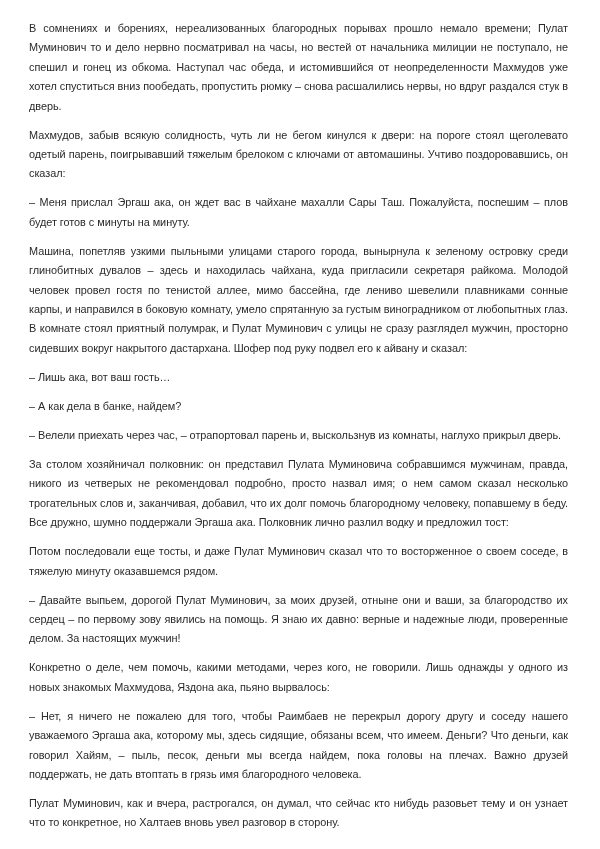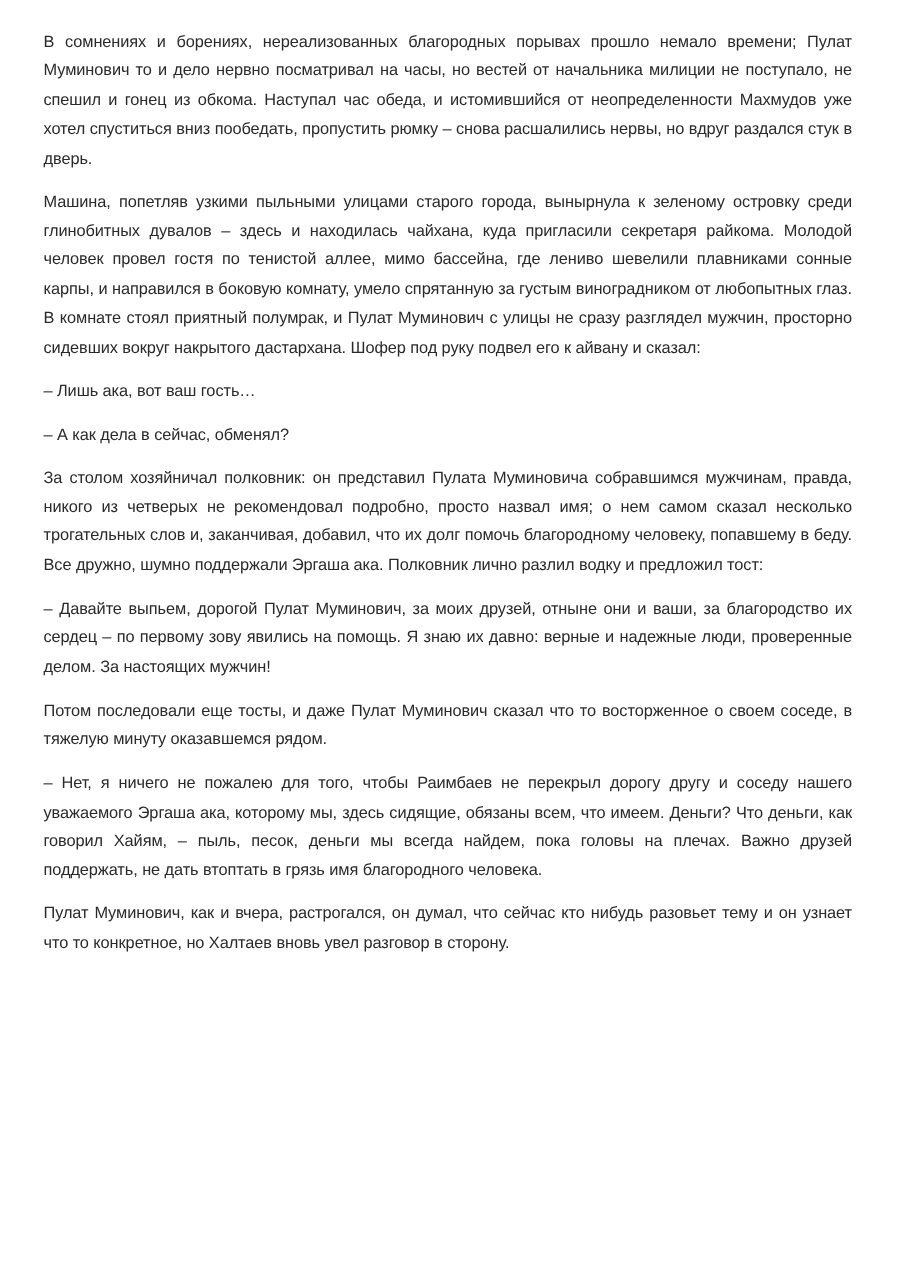--- a/index.html
+++ b/index.html
@@ -27,22 +27,26 @@
     .page p {
       margin: 0 0 9.6px 0;
       text-align: justify;
     }
   </style>
 </head>
 <body>
 
 <div class="page">
   <p>В сомнениях и борениях, нереализованных благородных порывах прошло немало времени; Пулат Муминович то и дело нервно посматривал на часы, но вестей от начальника милиции не поступало, не спешил и гонец из обкома. Наступал час обеда, и истомившийся от неопределенности Махмудов уже хотел спуститься вниз пообедать, пропустить рюмку – снова расшалились нервы, но вдруг раздался стук в дверь.</p>
+  <p>Махмудов, забыв всякую солидность, чуть ли не бегом кинулся к двери: на пороге стоял щеголевато одетый парень, поигрывавший тяжелым брелоком с ключами от автомашины. Учтиво поздоровавшись, он сказал:</p>
+  <p>– Меня прислал Эргаш ака, он ждет вас в чайхане махалли Сары Таш. Пожалуйста, поспешим – плов будет готов с минуты на минуту.</p>
   <p>Машина, попетляв узкими пыльными улицами старого города, вынырнула к зеленому островку среди глинобитных дувалов – здесь и находилась чайхана, куда пригласили секретаря райкома. Молодой человек провел гостя по тенистой аллее, мимо бассейна, где лениво шевелили плавниками сонные карпы, и направился в боковую комнату, умело спрятанную за густым виноградником от любопытных глаз. В комнате стоял приятный полумрак, и Пулат Муминович с улицы не сразу разглядел мужчин, просторно сидевших вокруг накрытого дастархана. Шофер под руку подвел его к айвану и сказал:</p>
   <p>– Лишь ака, вот ваш гость…</p>
-  <p>– А как дела в сейчас, обменял?</p>
+  <p>– А как дела в банке, найдем?</p>
+  <p>– Велели приехать через час, – отрапортовал парень и, выскользнув из комнаты, наглухо прикрыл дверь.</p>
   <p>За столом хозяйничал полковник: он представил Пулата Муминовича собравшимся мужчинам, правда, никого из четверых не рекомендовал подробно, просто назвал имя; о нем самом сказал несколько трогательных слов и, заканчивая, добавил, что их долг помочь благородному человеку, попавшему в беду. Все дружно, шумно поддержали Эргаша ака. Полковник лично разлил водку и предложил тост:</p>
+  <p>Потом последовали еще тосты, и даже Пулат Муминович сказал что то восторженное о своем соседе, в тяжелую минуту оказавшемся рядом.</p>
   <p>– Давайте выпьем, дорогой Пулат Муминович, за моих друзей, отныне они и ваши, за благородство их сердец – по первому зову явились на помощь. Я знаю их давно: верные и надежные люди, проверенные делом. За настоящих мужчин!</p>
-  <p>Потом последовали еще тосты, и даже Пулат Муминович сказал что то восторженное о своем соседе, в тяжелую минуту оказавшемся рядом.</p>
+  <p>Конкретно о деле, чем помочь, какими методами, через кого, не говорили. Лишь однажды у одного из новых знакомых Махмудова, Яздона ака, пьяно вырвалось:</p>
   <p>– Нет, я ничего не пожалею для того, чтобы Раимбаев не перекрыл дорогу другу и соседу нашего уважаемого Эргаша ака, которому мы, здесь сидящие, обязаны всем, что имеем. Деньги? Что деньги, как говорил Хайям, – пыль, песок, деньги мы всегда найдем, пока головы на плечах. Важно друзей поддержать, не дать втоптать в грязь имя благородного человека.</p>
   <p>Пулат Муминович, как и вчера, растрогался, он думал, что сейчас кто нибудь разовьет тему и он узнает что то конкретное, но Халтаев вновь увел разговор в сторону.</p>
 
 </div>
 
 </body></html>

